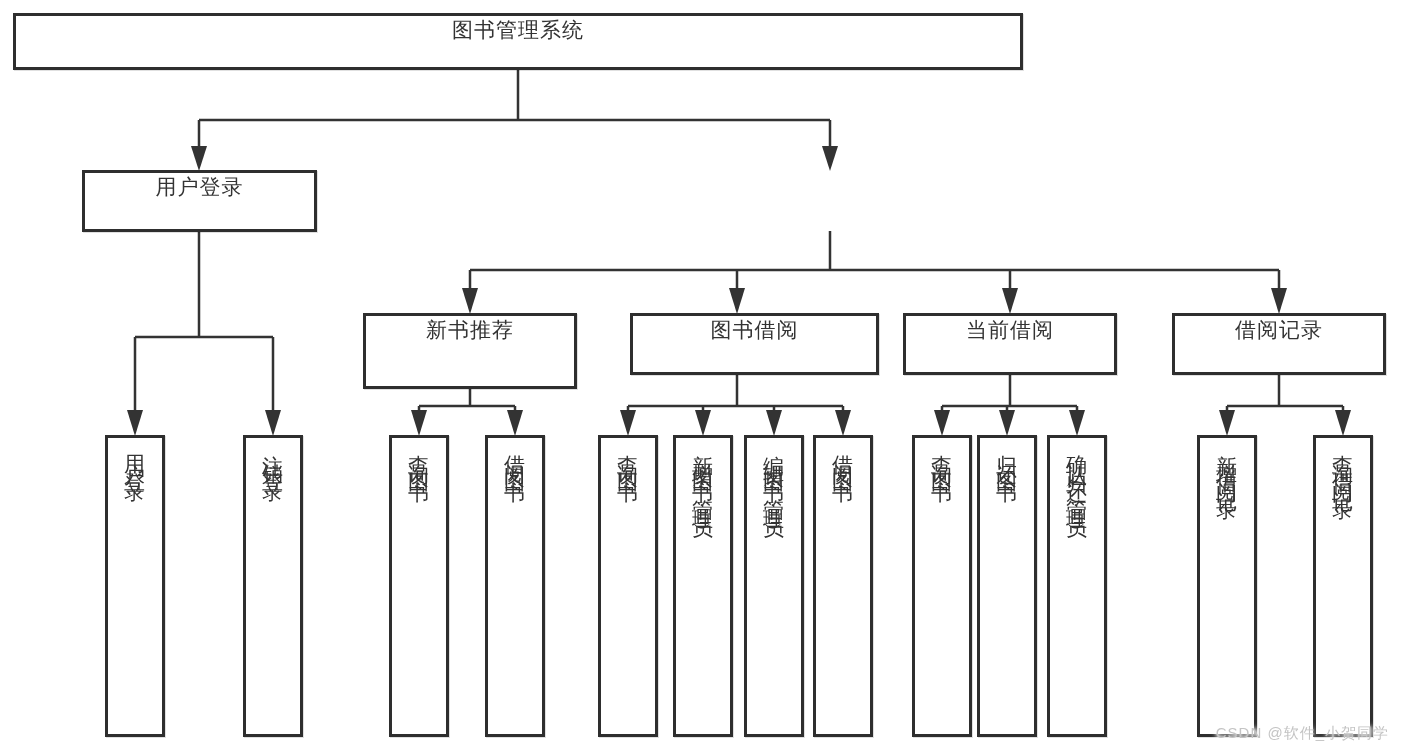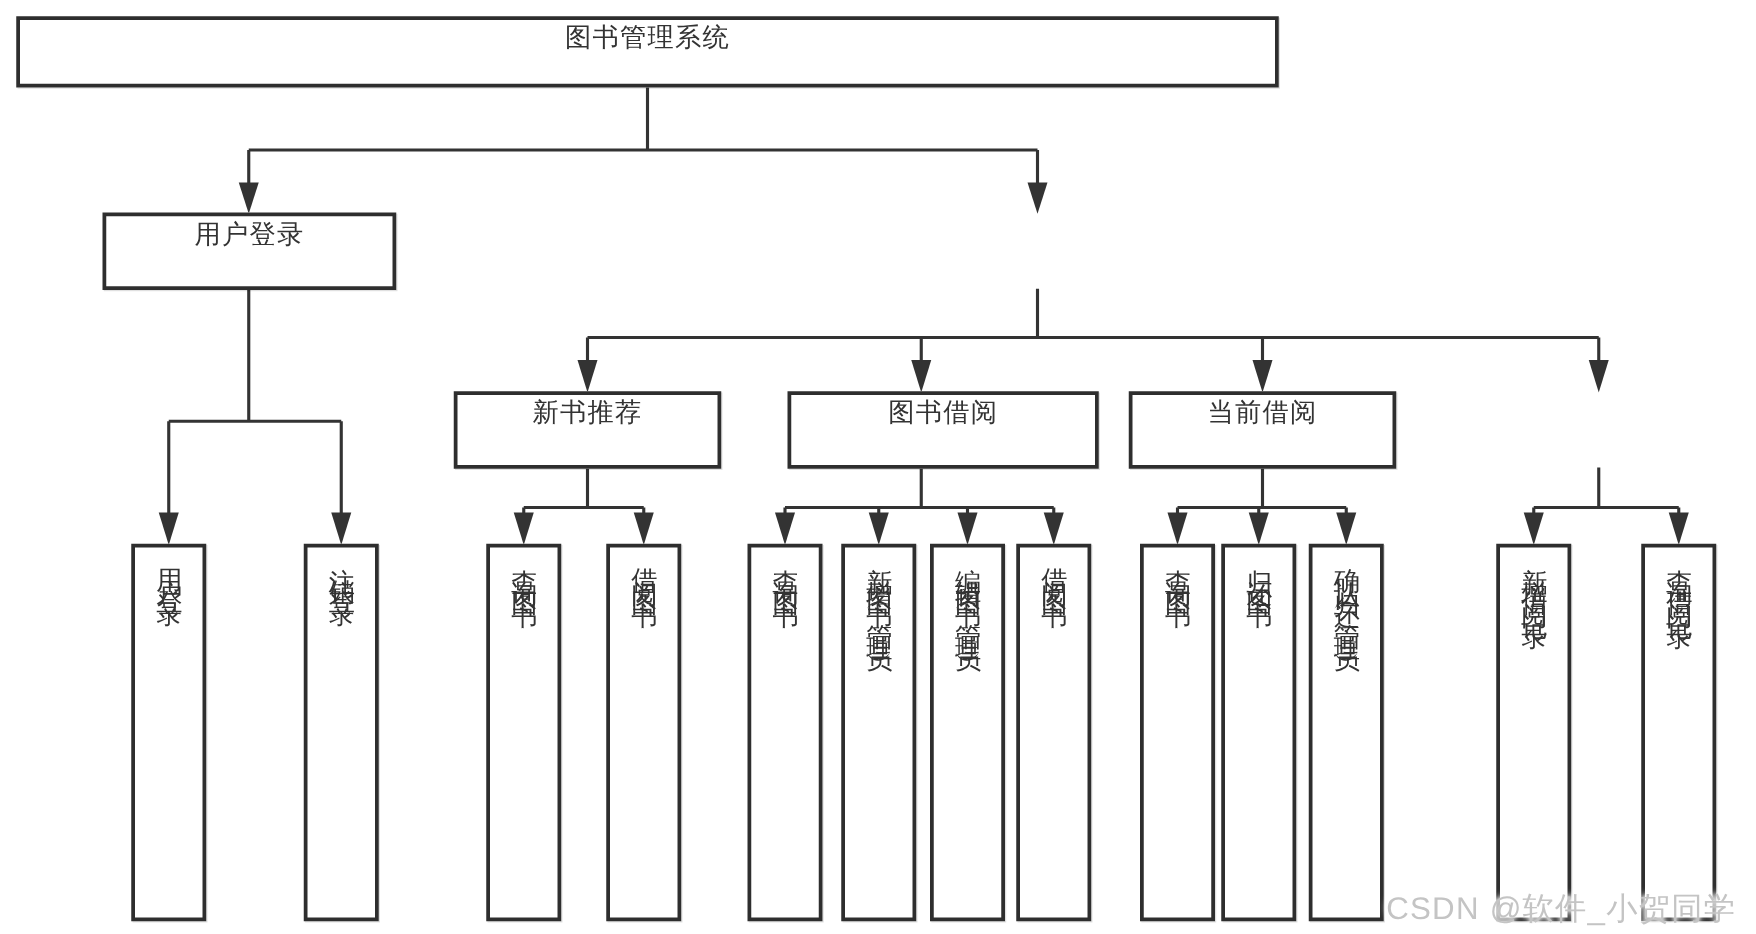--- a/index.html
+++ b/index.html
@@ -39,21 +39,21 @@
   .vbox span {
     writing-mode: vertical-rl;
     text-orientation: mixed;
     letter-spacing: 9px;
     line-height: 1;
   }
   .watermark {
     position: absolute;
     right: 16px;
     bottom: 4px;
-    font-size: 25px;
+    font-size: 15px;
     color: #c4c4c4;
     letter-spacing: 1px;
     text-shadow: 0 0 3px #ffffff, 0 0 5px #ffffff, 0 0 7px #ffffff;
     z-index: 10;
     white-space: nowrap;
   }
 </style>
 </head>
 <body>
 
@@ -103,28 +103,31 @@
   </svg>
 
   <div class="box hbox" style="left:13px; top:13px; width:1010px; height:57px;">
     <span>图书管理系统</span>
   </div>
 
   <div class="box hbox" style="left:82px; top:170px; width:235px; height:62px;">
     <span>用户登录</span>
   </div>
 
-  <div class="box hbox" style="left:363px; top:313px; width:214px; height:62px;">
+  <div class="box hbox" style="left:363px; top:313px; width:214px; height:76px;">
     <span>新书推荐</span>
   </div>
   <div class="box hbox" style="left:630px; top:313px; width:249px; height:62px;">
     <span>图书借阅</span>
   </div>
   <div class="box hbox" style="left:903px; top:313px; width:214px; height:62px;">
     <span>当前借阅</span>
+  </div>
+  <div class="box hbox" style="left:1172px; top:313px; width:214px; height:62px;">
+    <span>借阅记录</span>
   </div>
 
   <div class="box vbox" style="left:105px; top:435px; width:60px; height:302px;">
     <span>用户登录</span>
   </div>
   <div class="box vbox" style="left:243px; top:435px; width:60px; height:302px;">
     <span>注销登录</span>
   </div>
 
   <div class="box vbox" style="left:389px; top:435px; width:60px; height:302px;">

